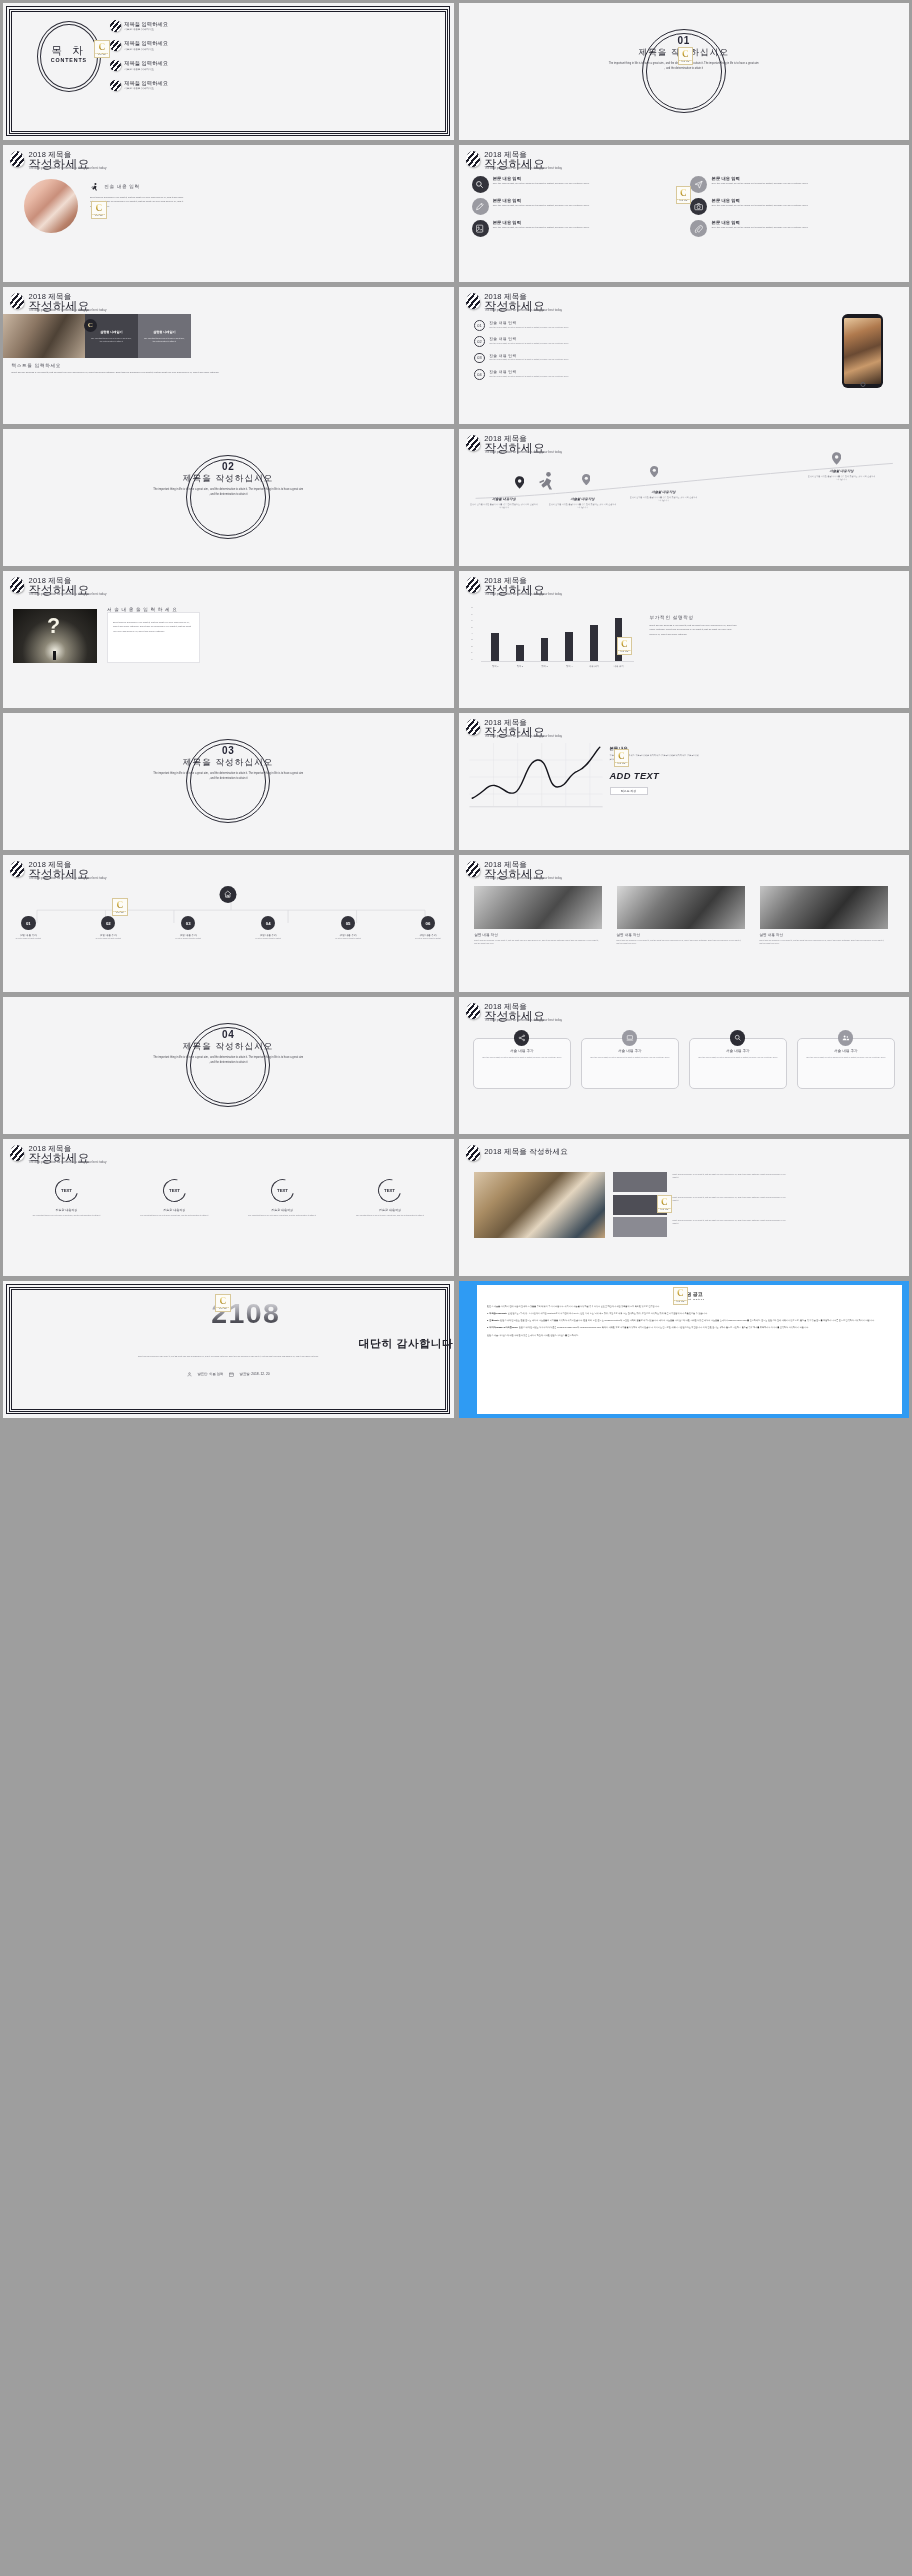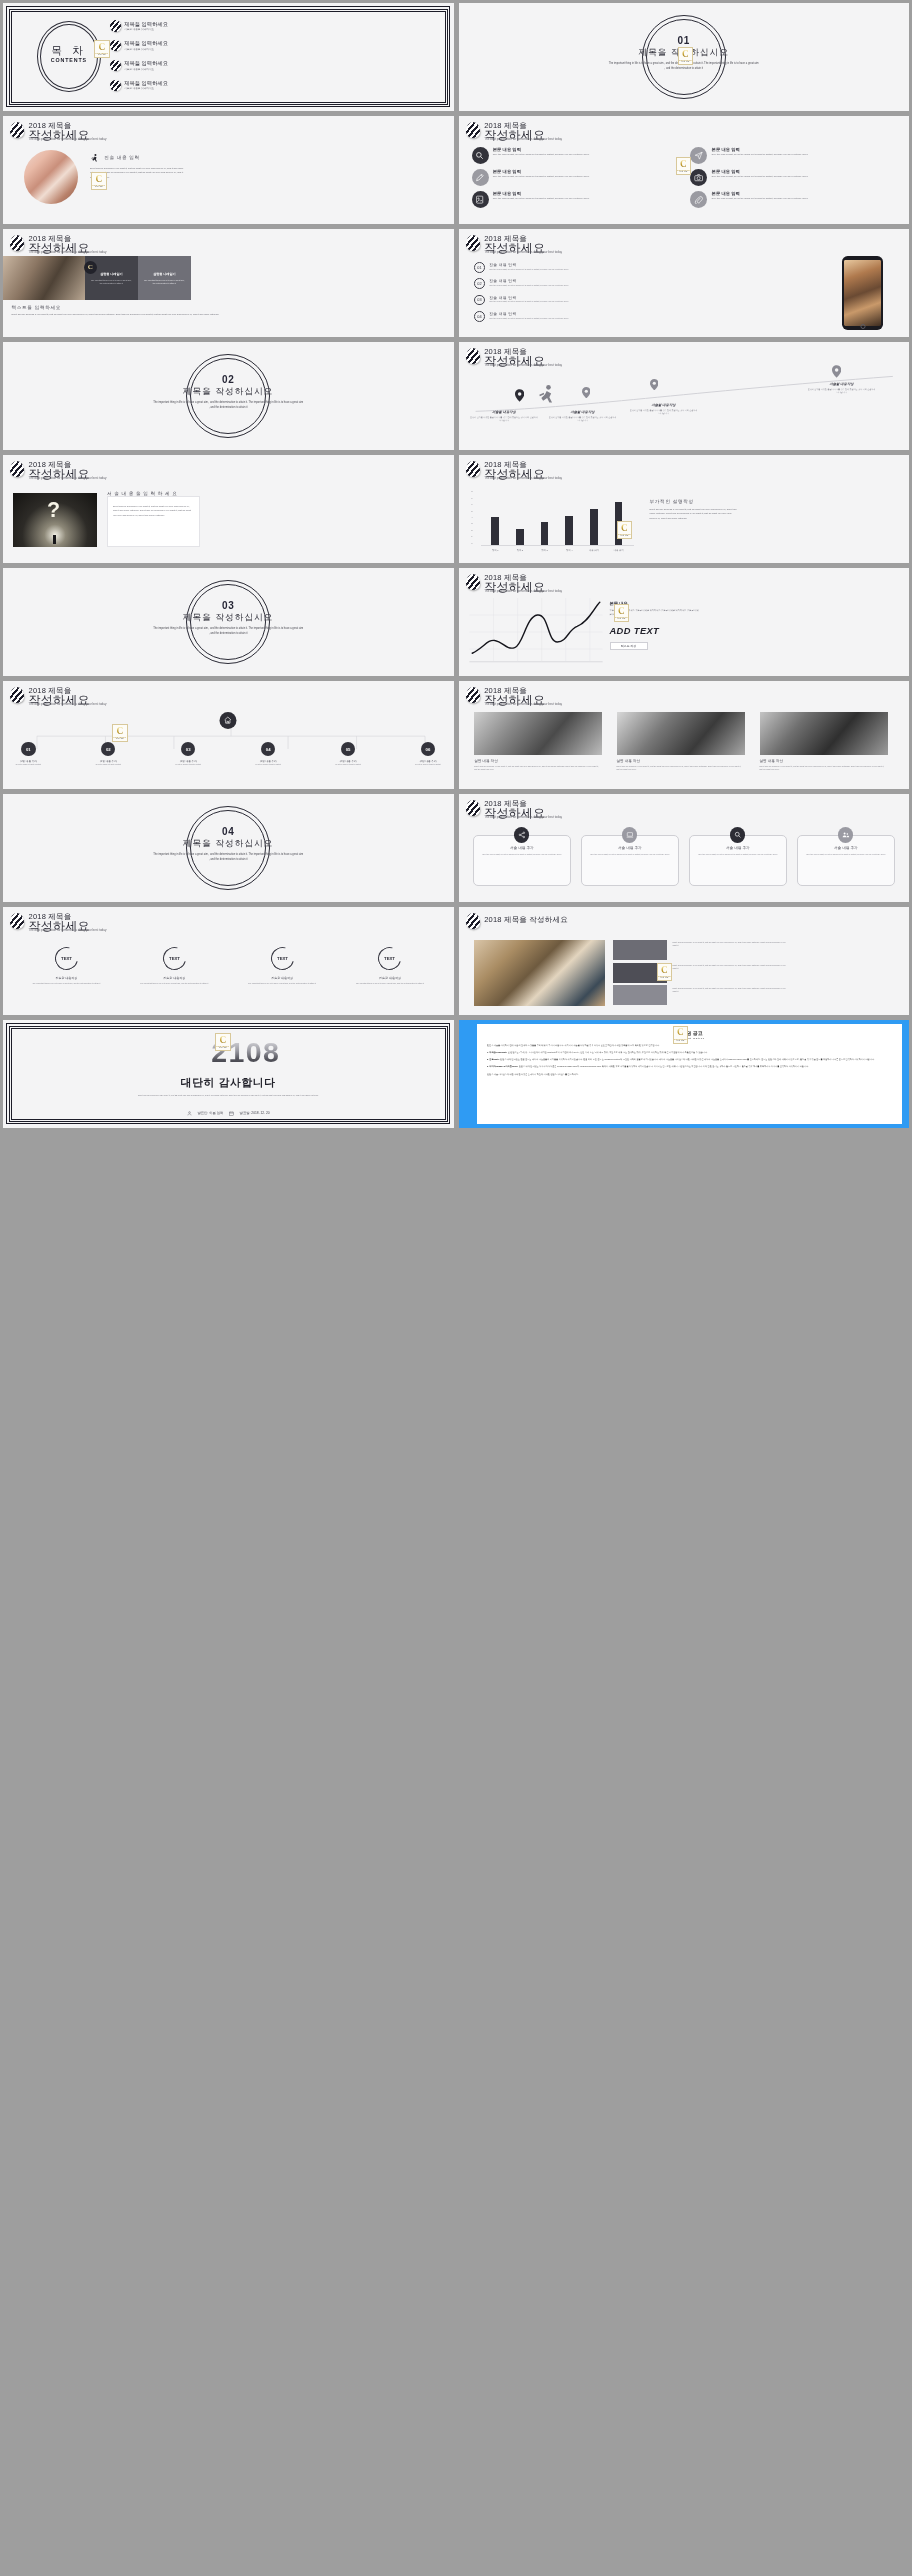--- a/index.html
+++ b/index.html
@@ -4,21 +4,21 @@
 <style>
   * { box-sizing: border-box; margin:0; padding:0; }
   body {
     width:912px; height:2576px;
     background:#9e9e9e;
     font-family:"Liberation Sans", sans-serif;
     overflow:hidden;
   }
   .grid { display:grid; grid-template-columns: 1fr 1fr; gap:5px; padding:2.9px; }
   .slide {
-    position:relative; width:100%; height:108px;
+    position:relative; width:100%; height:137px;
     background:#f4f4f5; overflow:hidden;
   }
   
   .hdr { position:absolute; top:6.4px; left:7.1px; display:flex; align-items:flex-start; }
   .hdr .mark { width:14.3px;height:15.7px;border-radius:50% 50% 50% 50%/60% 60% 40% 40%;
      background:repeating-linear-gradient(-50deg,#1c1c28 0 2.1px,#fff 2.1px 4.3px);
      box-shadow:0.7px 1.4px 1.4px rgba(0,0,0,.25); flex:none; }
   .hdr .htxt { margin-left:4.3px; }
   .hdr .h1 { font-size:7.5px; color:#2a2a35; line-height:8.6px; letter-spacing:0.2px;}
   .hdr .h2 { font-size:12px; color:#2a2a35; line-height:8.6px; letter-spacing:0.2px;}
@@ -752,21 +752,21 @@
       <div class="t1">CONTENTS</div>
       <div class="t2">MAIN · SUB</div>
     </div>
   </div>
 
   <div class="slide">
     <div class="frame-out"></div>
     <div class="frame-in"></div>
     <div class="frame-in2"></div>
     <div class="thanks-big" style="position:absolute;left:0;right:0;top:15.7px;text-align:center;padding-left:35px;">2108</div>
-    <div style="position:absolute;left:0;right:0;top:56px;text-align:center;font-size:10.7px;font-weight:bold;color:#23232c;letter-spacing:0.7px;">대단히 감사합니다</div>
+    <div style="position:absolute;left:0;right:0;top:56px;text-align:right;font-size:10.7px;font-weight:bold;color:#23232c;letter-spacing:0.7px;">대단히 감사합니다</div>
     <div style="position:absolute;left:50%;top:73px;transform:translateX(-50%);width:196px;text-align:center;font-size:2.1px;font-style:italic;color:#86868f;line-height:4.3px;">Don't aim for success if you want it, just do what you love and believe in, and it will come naturally. Don't aim for success if you want it, just do what you love and believe in, and it will come naturally</div>
     <div style="position:absolute;left:0;right:0;top:91px;display:flex;justify-content:center;align-items:center;gap:5.7px;">
       <svg width="5" height="5" viewBox="0 0 24 24" fill="none" stroke="#55555e" stroke-width="2">
           <circle cx="12" cy="7" r="4"></circle>
           <path d="M4 21 c0-4.4 3.6-7 8-7 s8 2.6 8 7"></path>
         </svg>
       <span style="font-size:3.3px;color:#44444e;">발표인: 이름 입력</span>
       <svg width="5" height="5" viewBox="0 0 24 24" fill="none" stroke="#55555e" stroke-width="2">
           <rect x="3" y="5" width="18" height="16"></rect>
           <path d="M3 10 H21 M8 3 V7 M16 3 V7"></path>

